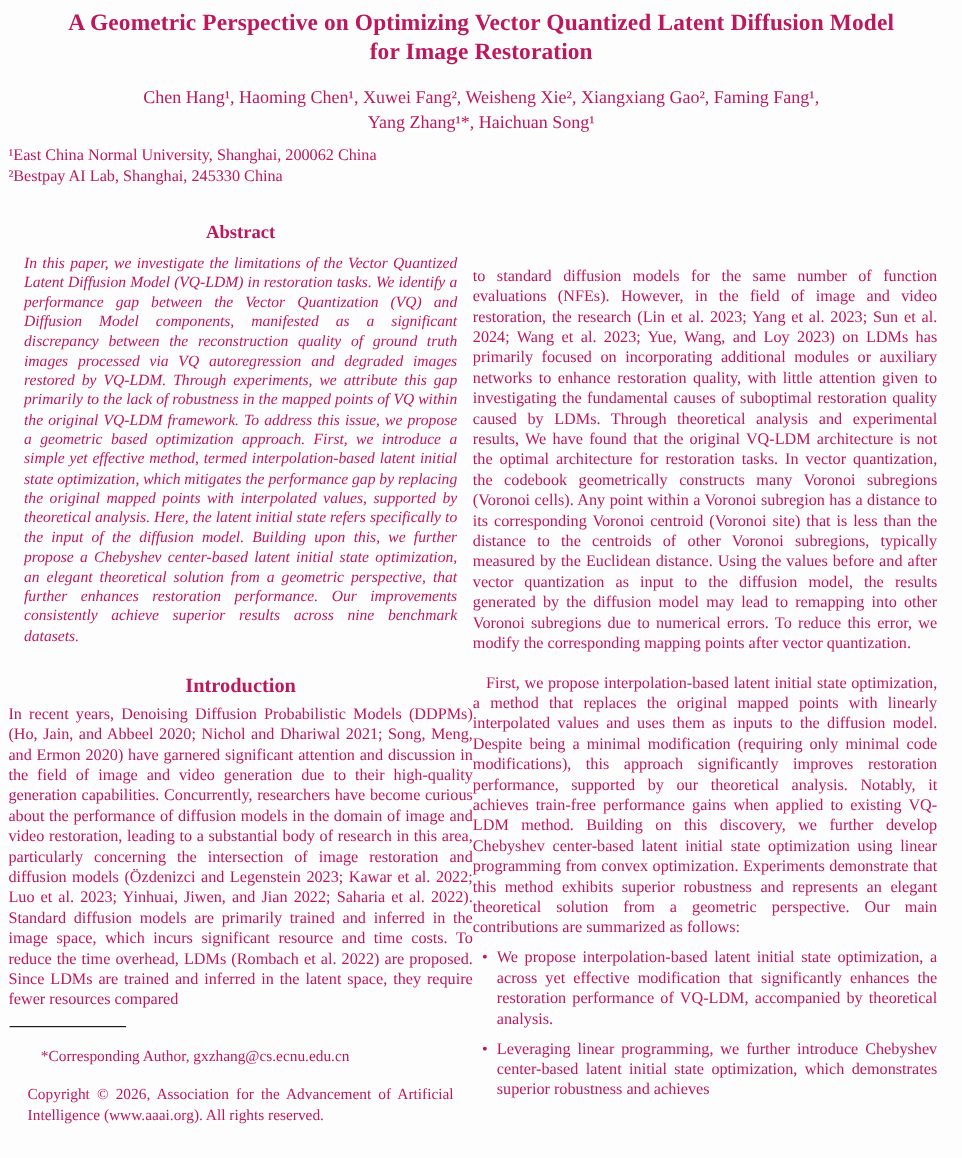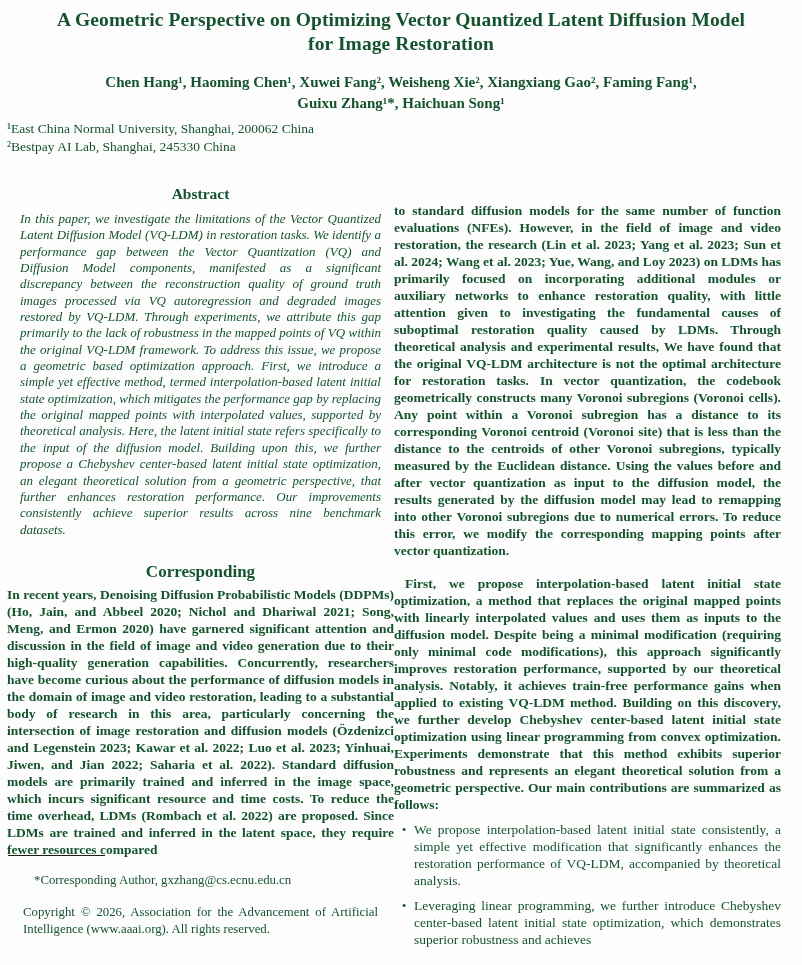--- a/index.html
+++ b/index.html
@@ -6,52 +6,52 @@
     margin: 0;
     padding: 0;
     background: #e8e8e8;
   }
   .page {
     position: relative;
     width: 802px;
     height: 965px;
     margin: 0 auto;
     background: #fdfdfd;
-    color: #14532d;
+    color: #be185d;
     font-family: "Liberation Serif", "DejaVu Serif", serif;
     overflow: hidden;
     box-sizing: border-box;
     padding: 8px 7px 0 7px;
   }
   
   .title {
     text-align: center;
     font-weight: bold;
     font-size: 19.5px;
     line-height: 24px;
     margin: 0 0 16px 0;
     letter-spacing: 0.1px;
   }
   .authors {
     text-align: center;
-    font-weight: bold;
+    font-weight: normal;
     font-size: 15px;
     line-height: 21px;
     margin: 0 0 6px 0;
   }
   .affiliations {
     text-align: left;
     font-size: 13.5px;
     line-height: 18px;
     margin: 0 0 26px 0;
   }
   
   .columns {
     display: flex;
-    align-items: flex-end;
+    align-items: center;
   }
   .col {
     width: 387px;
     position: relative;
   }
   .col-left {
     height: 774px;
   }
   .col-right {
     padding-top: 7px;
@@ -83,21 +83,20 @@
     font-size: 17px;
     line-height: 22px;
     margin: 23px 0 3px 0;
   }
   .body-text {
     font-size: 13.5px;
     line-height: 17px;
     text-align: justify;
     margin: 0;
     hyphens: auto;
-    font-weight: bold;
     -webkit-hyphens: auto;
   }
   .indent-first {
     text-indent: 11px;
   }
   .para-gap {
     margin-top: 16px;
   }
   
   .contrib-list {
@@ -151,54 +150,54 @@
 
 <div class="page">
 
   <header>
     <h1 class="title">
       <span>A Geometric Perspective on Optimizing Vector Quantized Latent Diffusion Model</span><br>
       <span>for Image Restoration</span>
     </h1>
     <div class="authors">
       <span>Chen Hang¹, Haoming Chen¹, Xuwei Fang², Weisheng Xie², Xiangxiang Gao², Faming Fang¹,</span><br>
-      <span>Guixu Zhang¹*, Haichuan Song¹</span>
+      <span>Yang Zhang¹*, Haichuan Song¹</span>
     </div>
     <div class="affiliations">
       <span>¹East China Normal University, Shanghai, 200062 China</span><br>
       <span>²Bestpay AI Lab, Shanghai, 245330 China</span>
     </div>
   </header>
 
   <div class="columns">
 
     <div class="col col-left">
       <section class="abstract-block">
         <h2 class="abstract-heading">Abstract</h2>
         <p class="abstract-text">In this paper, we investigate the limitations of the Vector Quantized Latent Diffusion Model (VQ-LDM) in restoration tasks. We identify a performance gap between the Vector Quantization (VQ) and Diffusion Model components, manifested as a significant discrepancy between the reconstruction quality of ground truth images processed via VQ autoregression and degraded images restored by VQ-LDM. Through experiments, we attribute this gap primarily to the lack of robustness in the mapped points of VQ within the original VQ-LDM framework. To address this issue, we propose a geometric based optimization approach. First, we introduce a simple yet effective method, termed interpolation-based latent initial state optimization, which mitigates the performance gap by replacing the original mapped points with interpolated values, supported by theoretical analysis. Here, the latent initial state refers specifically to the input of the diffusion model. Building upon this, we further propose a Chebyshev center-based latent initial state optimization, an elegant theoretical solution from a geometric perspective, that further enhances restoration performance. Our improvements consistently achieve superior results across nine benchmark datasets.</p>
       </section>
 
-      <h2 class="section-heading">Corresponding</h2>
+      <h2 class="section-heading">Introduction</h2>
       <p class="body-text">In recent years, Denoising Diffusion Probabilistic Models (DDPMs) (Ho, Jain, and Abbeel 2020; Nichol and Dhariwal 2021; Song, Meng, and Ermon 2020) have garnered significant attention and discussion in the field of image and video generation due to their high-quality generation capabilities. Concurrently, researchers have become curious about the performance of diffusion models in the domain of image and video restoration, leading to a substantial body of research in this area, particularly concerning the intersection of image restoration and diffusion models (Özdenizci and Legenstein 2023; Kawar et al. 2022; Luo et al. 2023; Yinhuai, Jiwen, and Jian 2022; Saharia et al. 2022). Standard diffusion models are primarily trained and inferred in the image space, which incurs significant resource and time costs. To reduce the time overhead, LDMs (Rombach et al. 2022) are proposed. Since LDMs are trained and inferred in the latent space, they require fewer resources compared</p>
 
       <div class="footnote">
         <div class="footnote-rule"></div>
         <p class="footnote-line1">*Corresponding Author, gxzhang@cs.ecnu.edu.cn</p>
         <p>Copyright © 2026, Association for the Advancement of Artificial Intelligence (www.aaai.org). All rights reserved.</p>
       </div>
     </div>
 
     <div class="col col-right">
       <p class="body-text">to standard diffusion models for the same number of function evaluations (NFEs). However, in the field of image and video restoration, the research (Lin et al. 2023; Yang et al. 2023; Sun et al. 2024; Wang et al. 2023; Yue, Wang, and Loy 2023) on LDMs has primarily focused on incorporating additional modules or auxiliary networks to enhance restoration quality, with little attention given to investigating the fundamental causes of suboptimal restoration quality caused by LDMs. Through theoretical analysis and experimental results, We have found that the original VQ-LDM architecture is not the optimal architecture for restoration tasks. In vector quantization, the codebook geometrically constructs many Voronoi subregions (Voronoi cells). Any point within a Voronoi subregion has a distance to its corresponding Voronoi centroid (Voronoi site) that is less than the distance to the centroids of other Voronoi subregions, typically measured by the Euclidean distance. Using the values before and after vector quantization as input to the diffusion model, the results generated by the diffusion model may lead to remapping into other Voronoi subregions due to numerical errors. To reduce this error, we modify the corresponding mapping points after vector quantization.</p>
       <p class="body-text indent-first para-gap">First, we propose interpolation-based latent initial state optimization, a method that replaces the original mapped points with linearly interpolated values and uses them as inputs to the diffusion model. Despite being a minimal modification (requiring only minimal code modifications), this approach significantly improves restoration performance, supported by our theoretical analysis. Notably, it achieves train-free performance gains when applied to existing VQ-LDM method. Building on this discovery, we further develop Chebyshev center-based latent initial state optimization using linear programming from convex optimization. Experiments demonstrate that this method exhibits superior robustness and represents an elegant theoretical solution from a geometric perspective. Our main contributions are summarized as follows:</p>
 
       <ul class="contrib-list">
         <li class="contrib-item">
           <span class="bullet">•</span>
-          <span class="contrib-text">We propose interpolation-based latent initial state consistently, a simple yet effective modification that significantly enhances the restoration performance of VQ-LDM, accompanied by theoretical analysis.</span>
+          <span class="contrib-text">We propose interpolation-based latent initial state optimization, a across yet effective modification that significantly enhances the restoration performance of VQ-LDM, accompanied by theoretical analysis.</span>
         </li>
         <li class="contrib-item">
           <span class="bullet">•</span>
           <span class="contrib-text">Leveraging linear programming, we further introduce Chebyshev center-based latent initial state optimization, which demonstrates superior robustness and achieves</span>
         </li>
       </ul>
     </div>
 
   </div>
 

